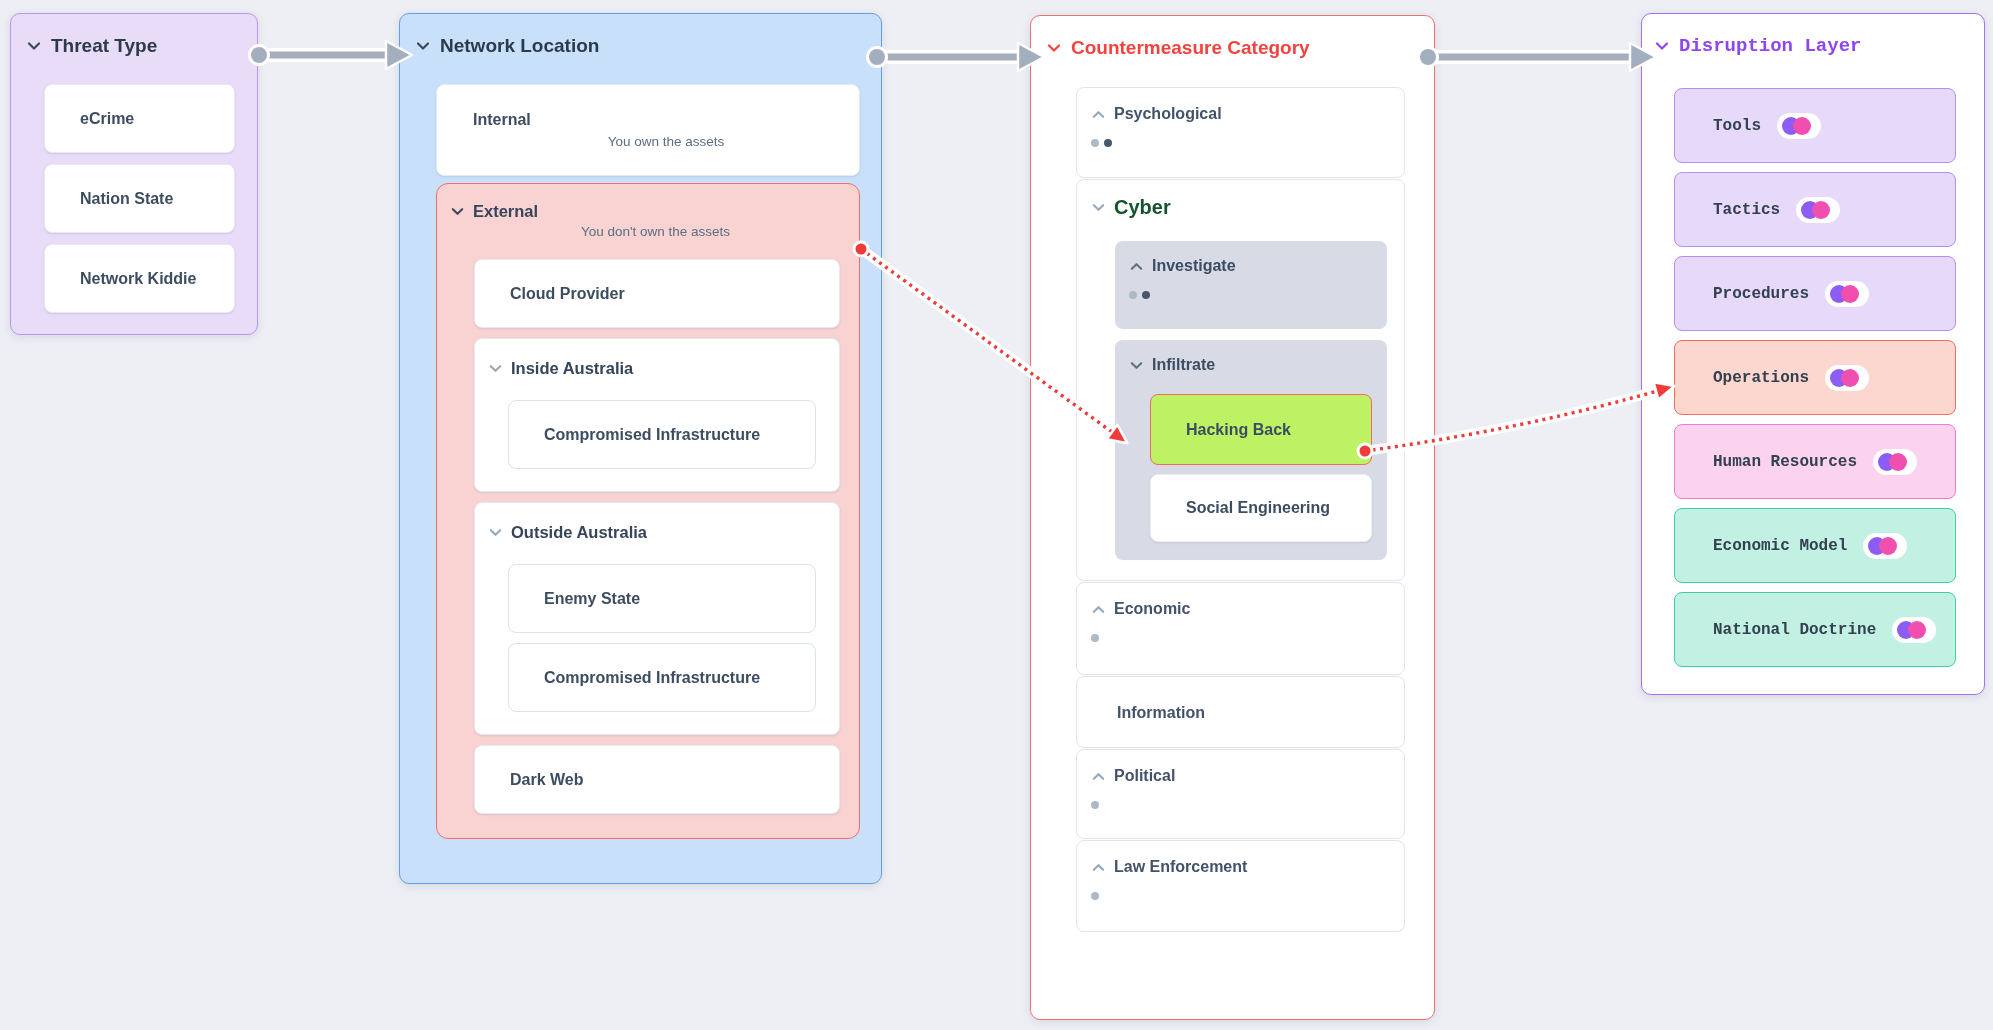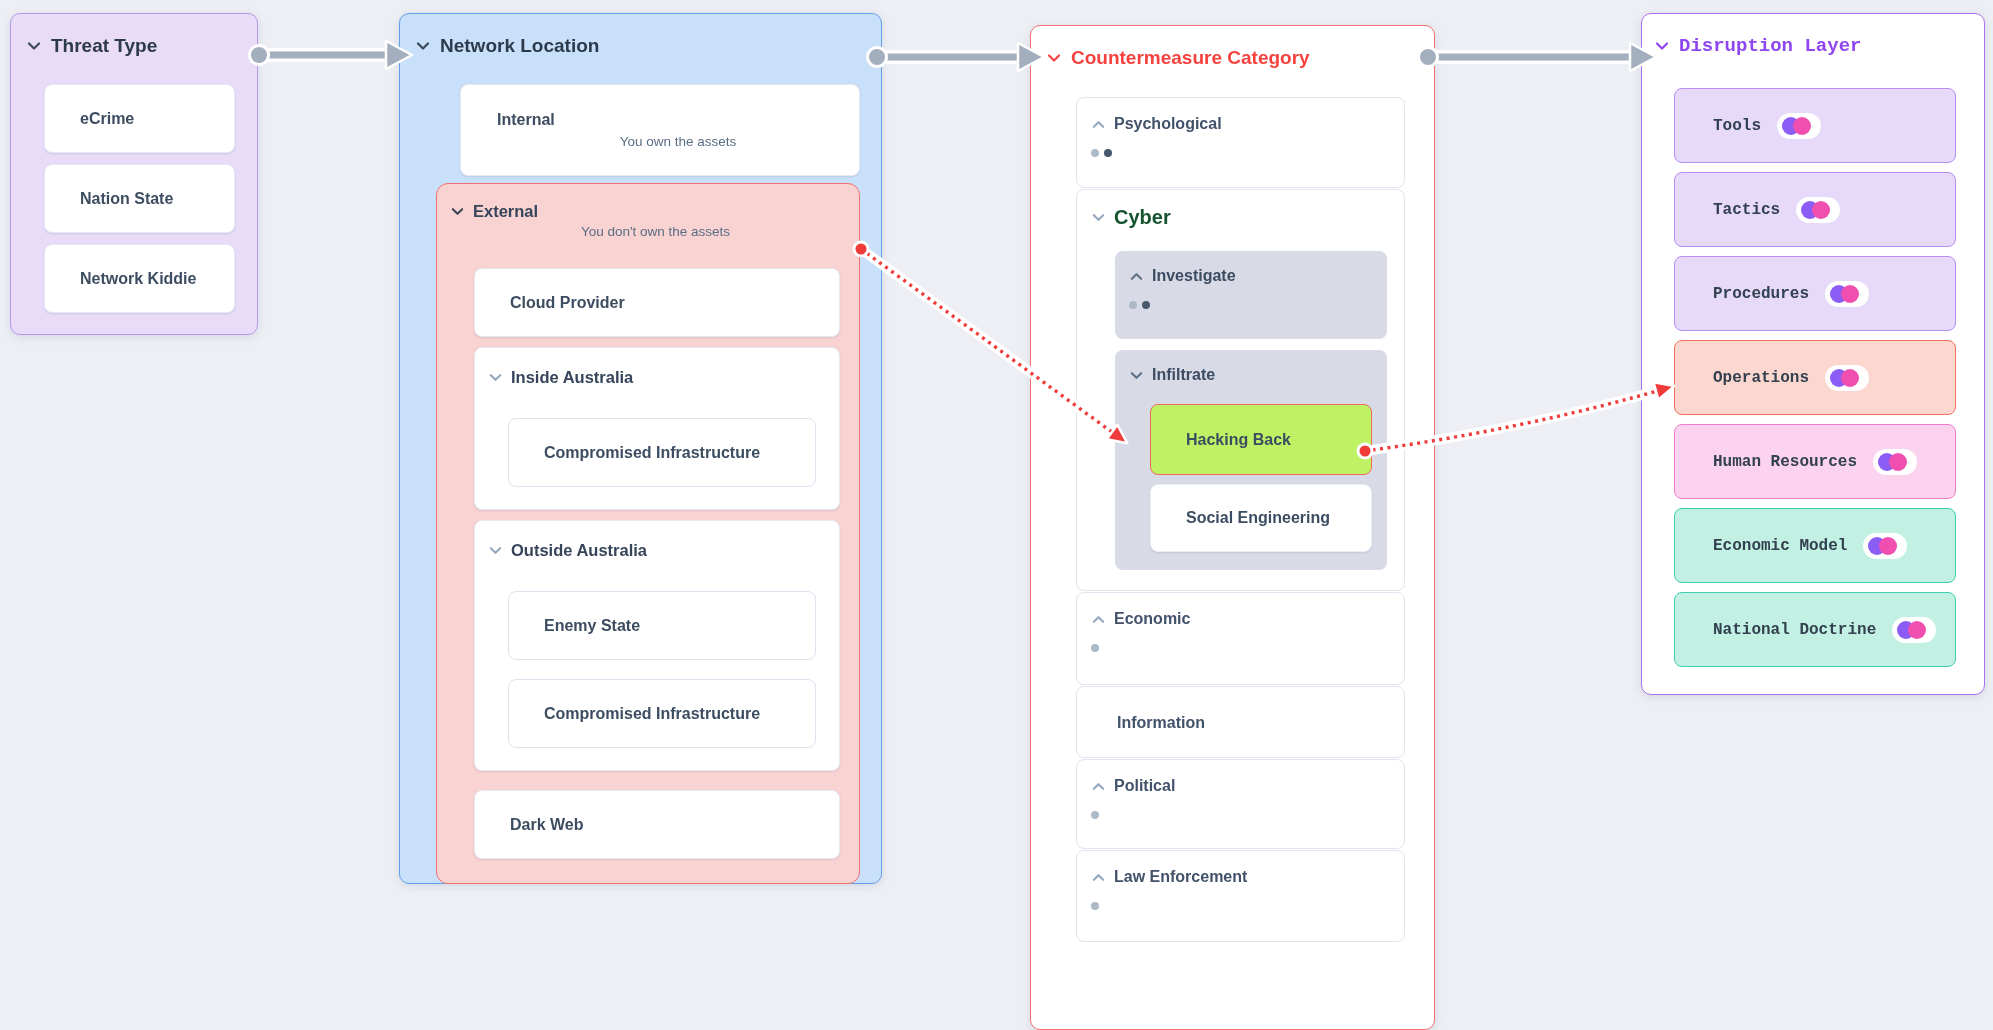--- a/index.html
+++ b/index.html
@@ -49,46 +49,46 @@
   }
   .p-threat .stack { margin:27px 22px 0 33px; display:flex; flex-direction:column; gap:11px; }
   .p-threat .card { height:69px; }
 
   
   .p-network {
     left:399px; top:13px; width:483px; height:871px;
     background:#c8e0f9; border:1px solid #61a0e8;
   }
   .p-network .stack { margin:27px 21px 0 36px; display:flex; flex-direction:column; gap:7px; }
-  .node-2line { height:92px; flex-direction:column; align-items:stretch; justify-content:center; gap:5px;margin-left:24px; }
+  .node-2line { height:92px; flex-direction:column; align-items:stretch; justify-content:center; gap:5px; }
   .node-2line .lbl { padding-left:36px; }
   .sub { font-size:13.5px; font-weight:400; color:#5a6e84; padding-left:36px;text-align:center; }
 
   .grp-external {
     background:#f9d2d2; border:1px solid #ee7070; border-radius:12px;
     padding:18px 19px 24px 0;
   }
   .grp-head { display:flex; align-items:center; gap:8px; padding-left:13px;
               font-size:16.5px; font-weight:700; color:#36455a; }
   .grp-external > .sub { padding-left:34px; margin-top:3px; }
   .grp-external .stack2 { margin:20px 0 0 37px; display:flex; flex-direction:column; gap:10px; }
-  .grp-external .card { min-height:69px;margin-top:9px; }
+  .grp-external .card { min-height:69px; }
 
   .grp-white {
     background:#fff; border:1px solid #e6e9f2; border-radius:8px;
     box-shadow:0 1px 2px rgba(120,130,160,.22);
     padding:20px 23px 22px 0;
   }
   .grp-white .grp-head { font-weight:600; }
   .grp-white .inner { margin:22px 0 0 33px; display:flex; flex-direction:column; gap:10px; }
   .card.outline { border:1px solid #dde3ee; box-shadow:none; height:69px; }
 
   
   .p-counter {
-    left:1030px; top:25px; width:405px; height:1005px;
+    left:1030px; top:15px; width:405px; height:1005px;
     background:#fff; border:1.5px solid #f47070;
   }
   .p-counter .panel-header { color:#f5423e; }
   .p-counter .stack { margin:28px 29px 0 45px; display:flex; flex-direction:column; gap:1px; }
   .coll {
     background:#fff; border:1px solid #dfe4ee; border-radius:8px;
     padding:17px 14px 16px 14px;
     display:flex; flex-direction:column;
   }
   .coll .grp-head { padding-left:0; font-weight:600; font-size:16px; color:#42526a; }

